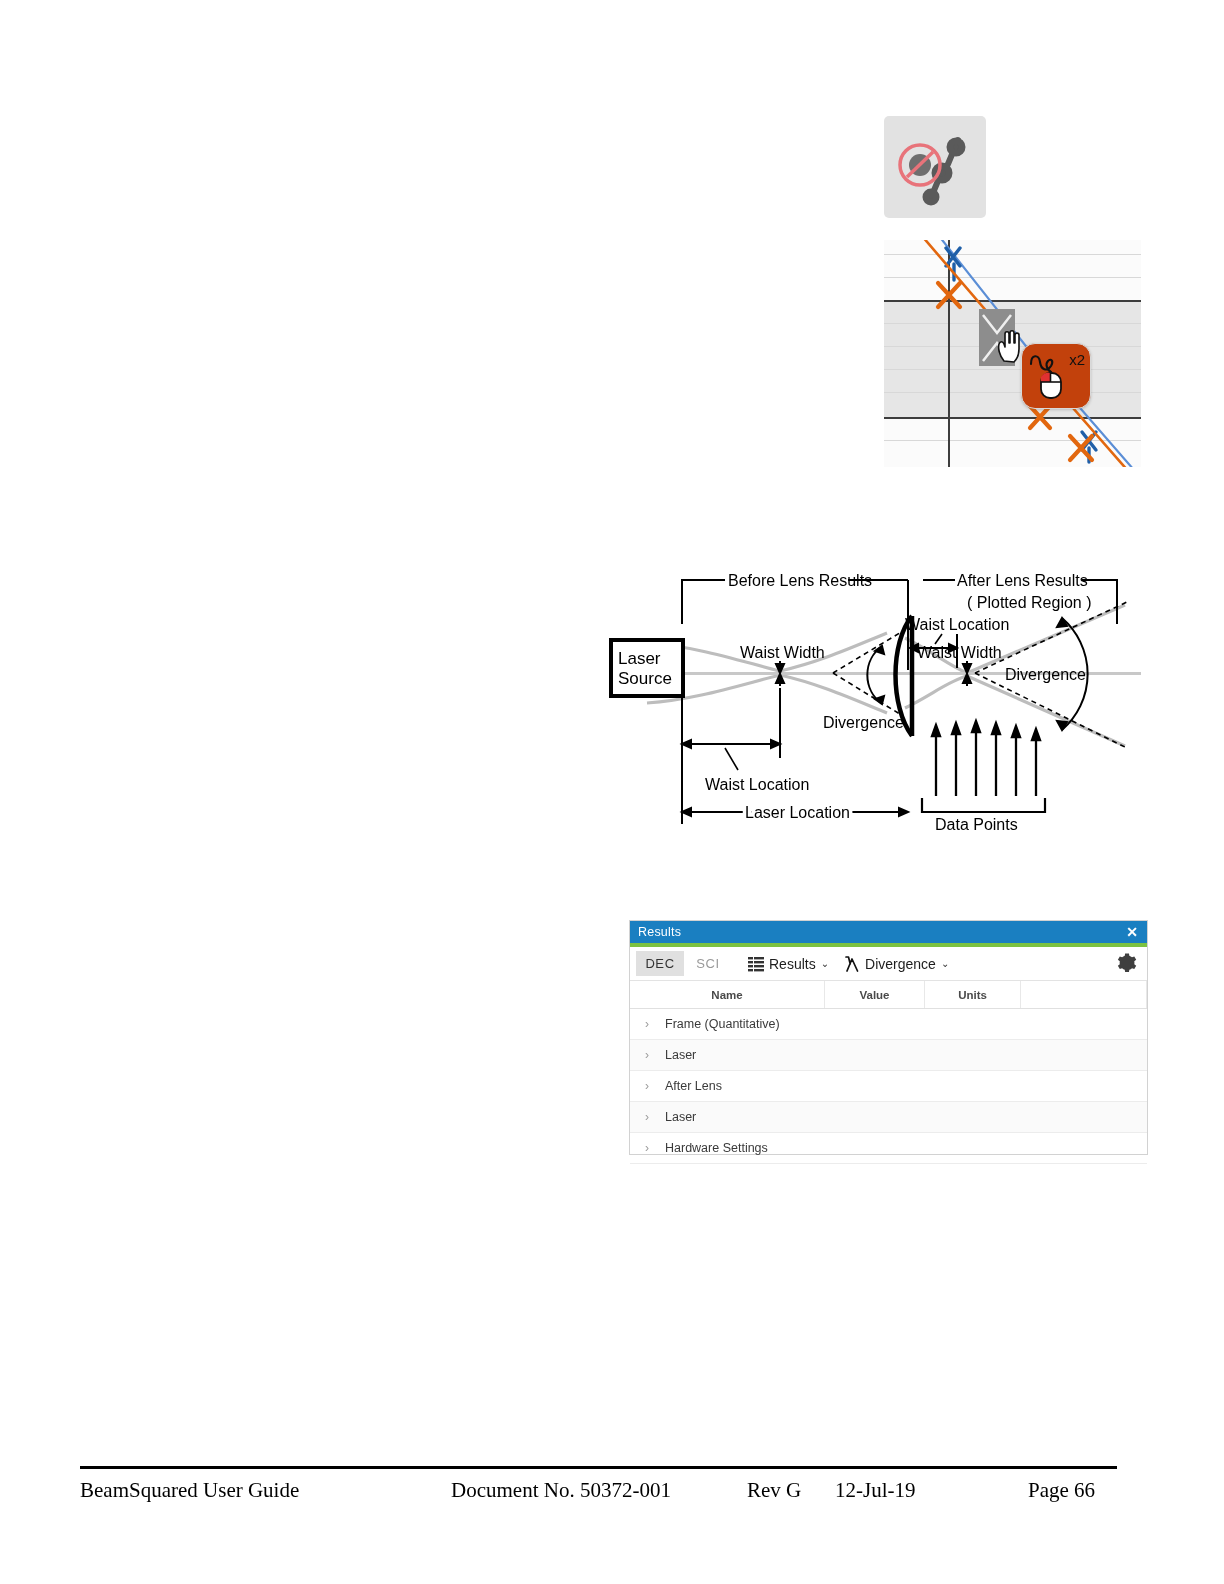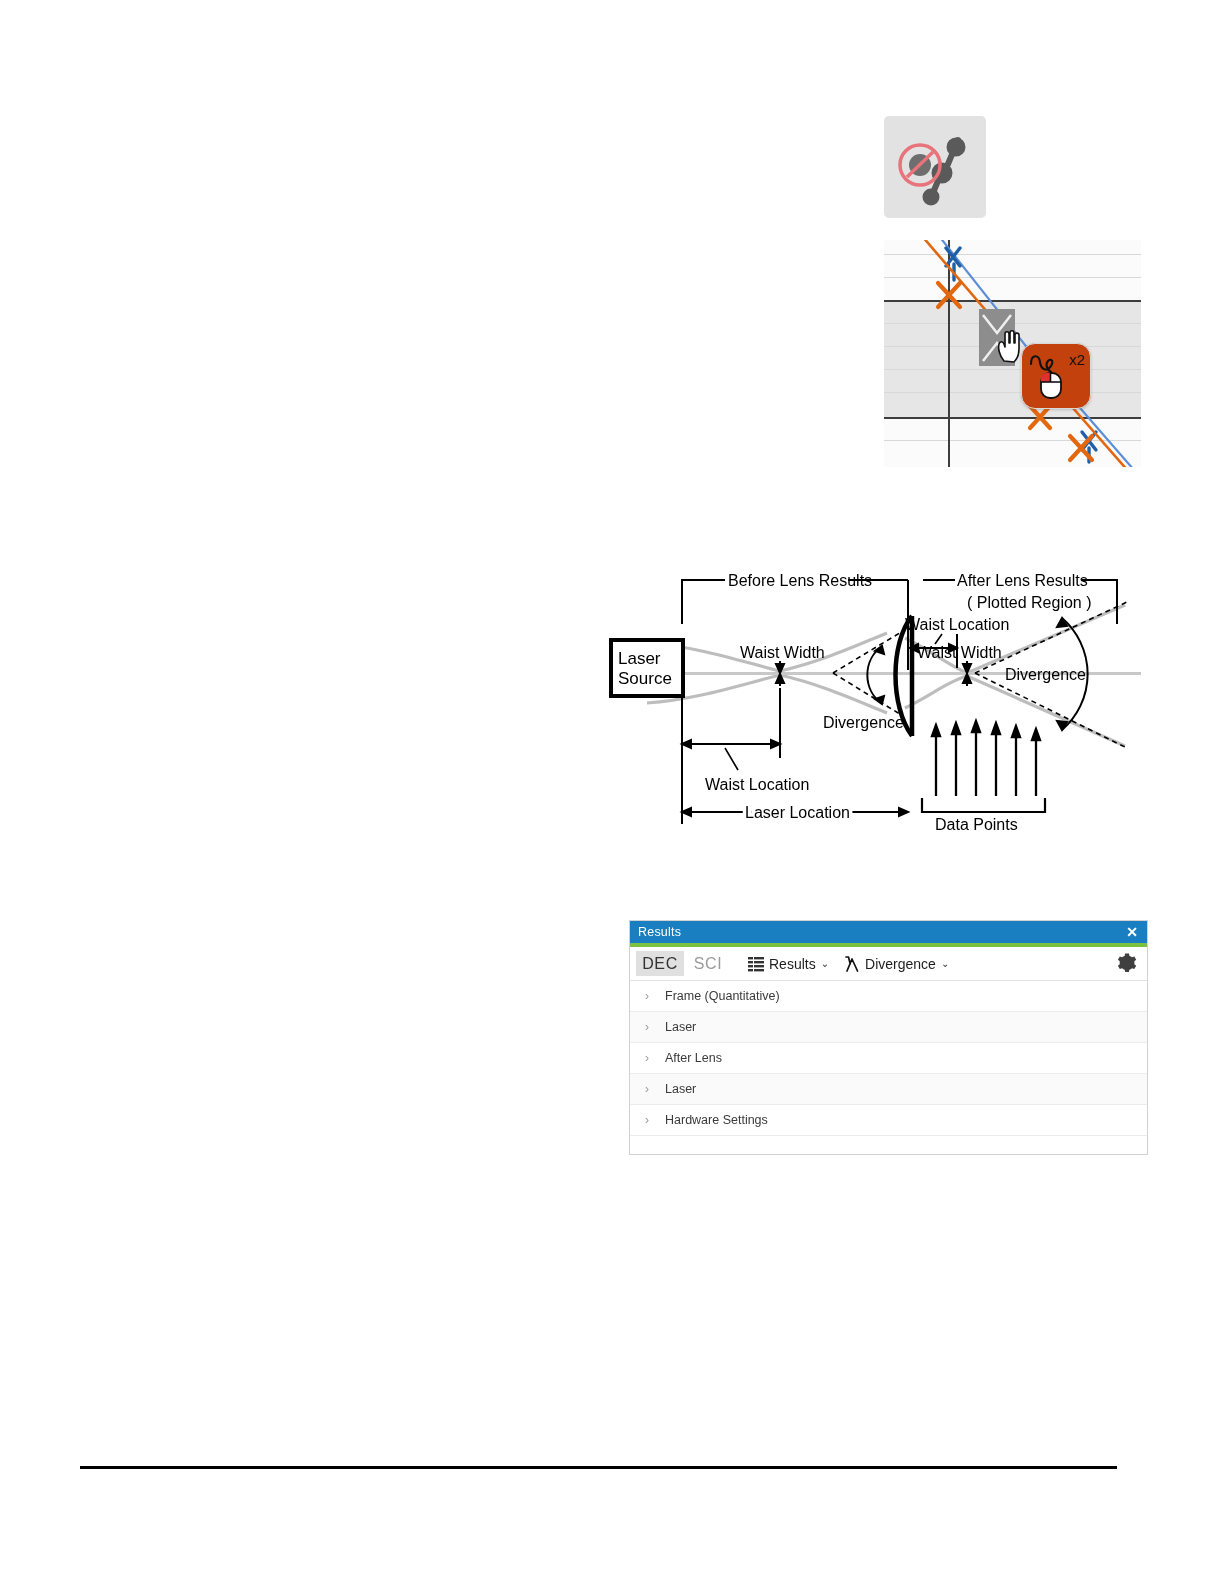--- a/index.html
+++ b/index.html
@@ -112,21 +112,21 @@
   #results-toolbar {
     position: relative;
     height: 33px;
     border-bottom: 1px solid #e3e3e3;
     display: flex; align-items: center;
     padding-left: 6px;
   }
   .fmt-btn {
     width: 48px; height: 25px;
     display: flex; align-items: center; justify-content: center;
-    font-size: 16px; letter-spacing: .6px;
+    font-size: 13px; letter-spacing: .6px;
     color: #9a9a9a; cursor: pointer;
   }
   .fmt-btn.active { background: #e0e0e0; color: #333; }
   .tb-menu {
     display: flex; align-items: center; gap: 5px;
     margin-left: 16px; font-size: 14px; color: #1d1d1d;
     cursor: pointer;
   }
   .tb-menu .caret { font-size: 10px; color: #333; }
   #gear-icon {
@@ -439,20 +439,26 @@
         <span class="caret">⌄</span>
       </div>
 
       <div id="gear-icon">
         <svg width="22" height="22" viewBox="0 0 24 24">
           <path fill="#3f3f3f" d="M12 8.4a3.6 3.6 0 1 0 0 7.2 3.6 3.6 0 0 0 0-7.2zm9.2 4.4c0-.6-.06-1.2-.16-1.7l2.1-1.6-2.1-3.6-2.5 1a8.6 8.6 0 0 0-2.9-1.7l-.4-2.6h-4.2l-.4 2.6c-1.1.35-2.05.94-2.9 1.7l-2.5-1-2.1 3.6 2.1 1.6c-.1.55-.16 1.1-.16 1.7s.06 1.15.16 1.7l-2.1 1.6 2.1 3.6 2.5-1c.85.76 1.8 1.35 2.9 1.7l.4 2.6h4.2l.4-2.6a8.6 8.6 0 0 0 2.9-1.7l2.5 1 2.1-3.6-2.1-1.6c.1-.55.16-1.1.16-1.7z"></path>
         </svg>
       </div>
     </div>
 
+    <div id="results-colhead">
+      <div class="col c-name">Name</div>
+      <div class="col c-value">Value</div>
+      <div class="col c-units">Units</div>
+      <div class="col c-blank"></div>
+    </div>
 
     <div id="results-rows">
       <div class="res-row">
         <span class="chev">›</span>
         <span>Frame (Quantitative)</span>
       </div>
       <div class="res-row">
         <span class="chev">›</span>
         <span>Laser</span>
       </div>
@@ -465,14 +471,21 @@
         <span>Laser</span>
       </div>
       <div class="res-row">
         <span class="chev">›</span>
         <span>Hardware Settings</span>
       </div>
     </div>
   </div>
 
   <div id="footer-rule"></div>
+  <div id="footer">
+    <span class="f-guide">BeamSquared User Guide</span>
+    <span class="f-doc">Document No. 50372-001</span>
+    <span class="f-rev">Rev G</span>
+    <span class="f-date">12-Jul-19</span>
+    <span class="f-page">Page 66</span>
+  </div>
 
 </div>
 
 </body></html>

